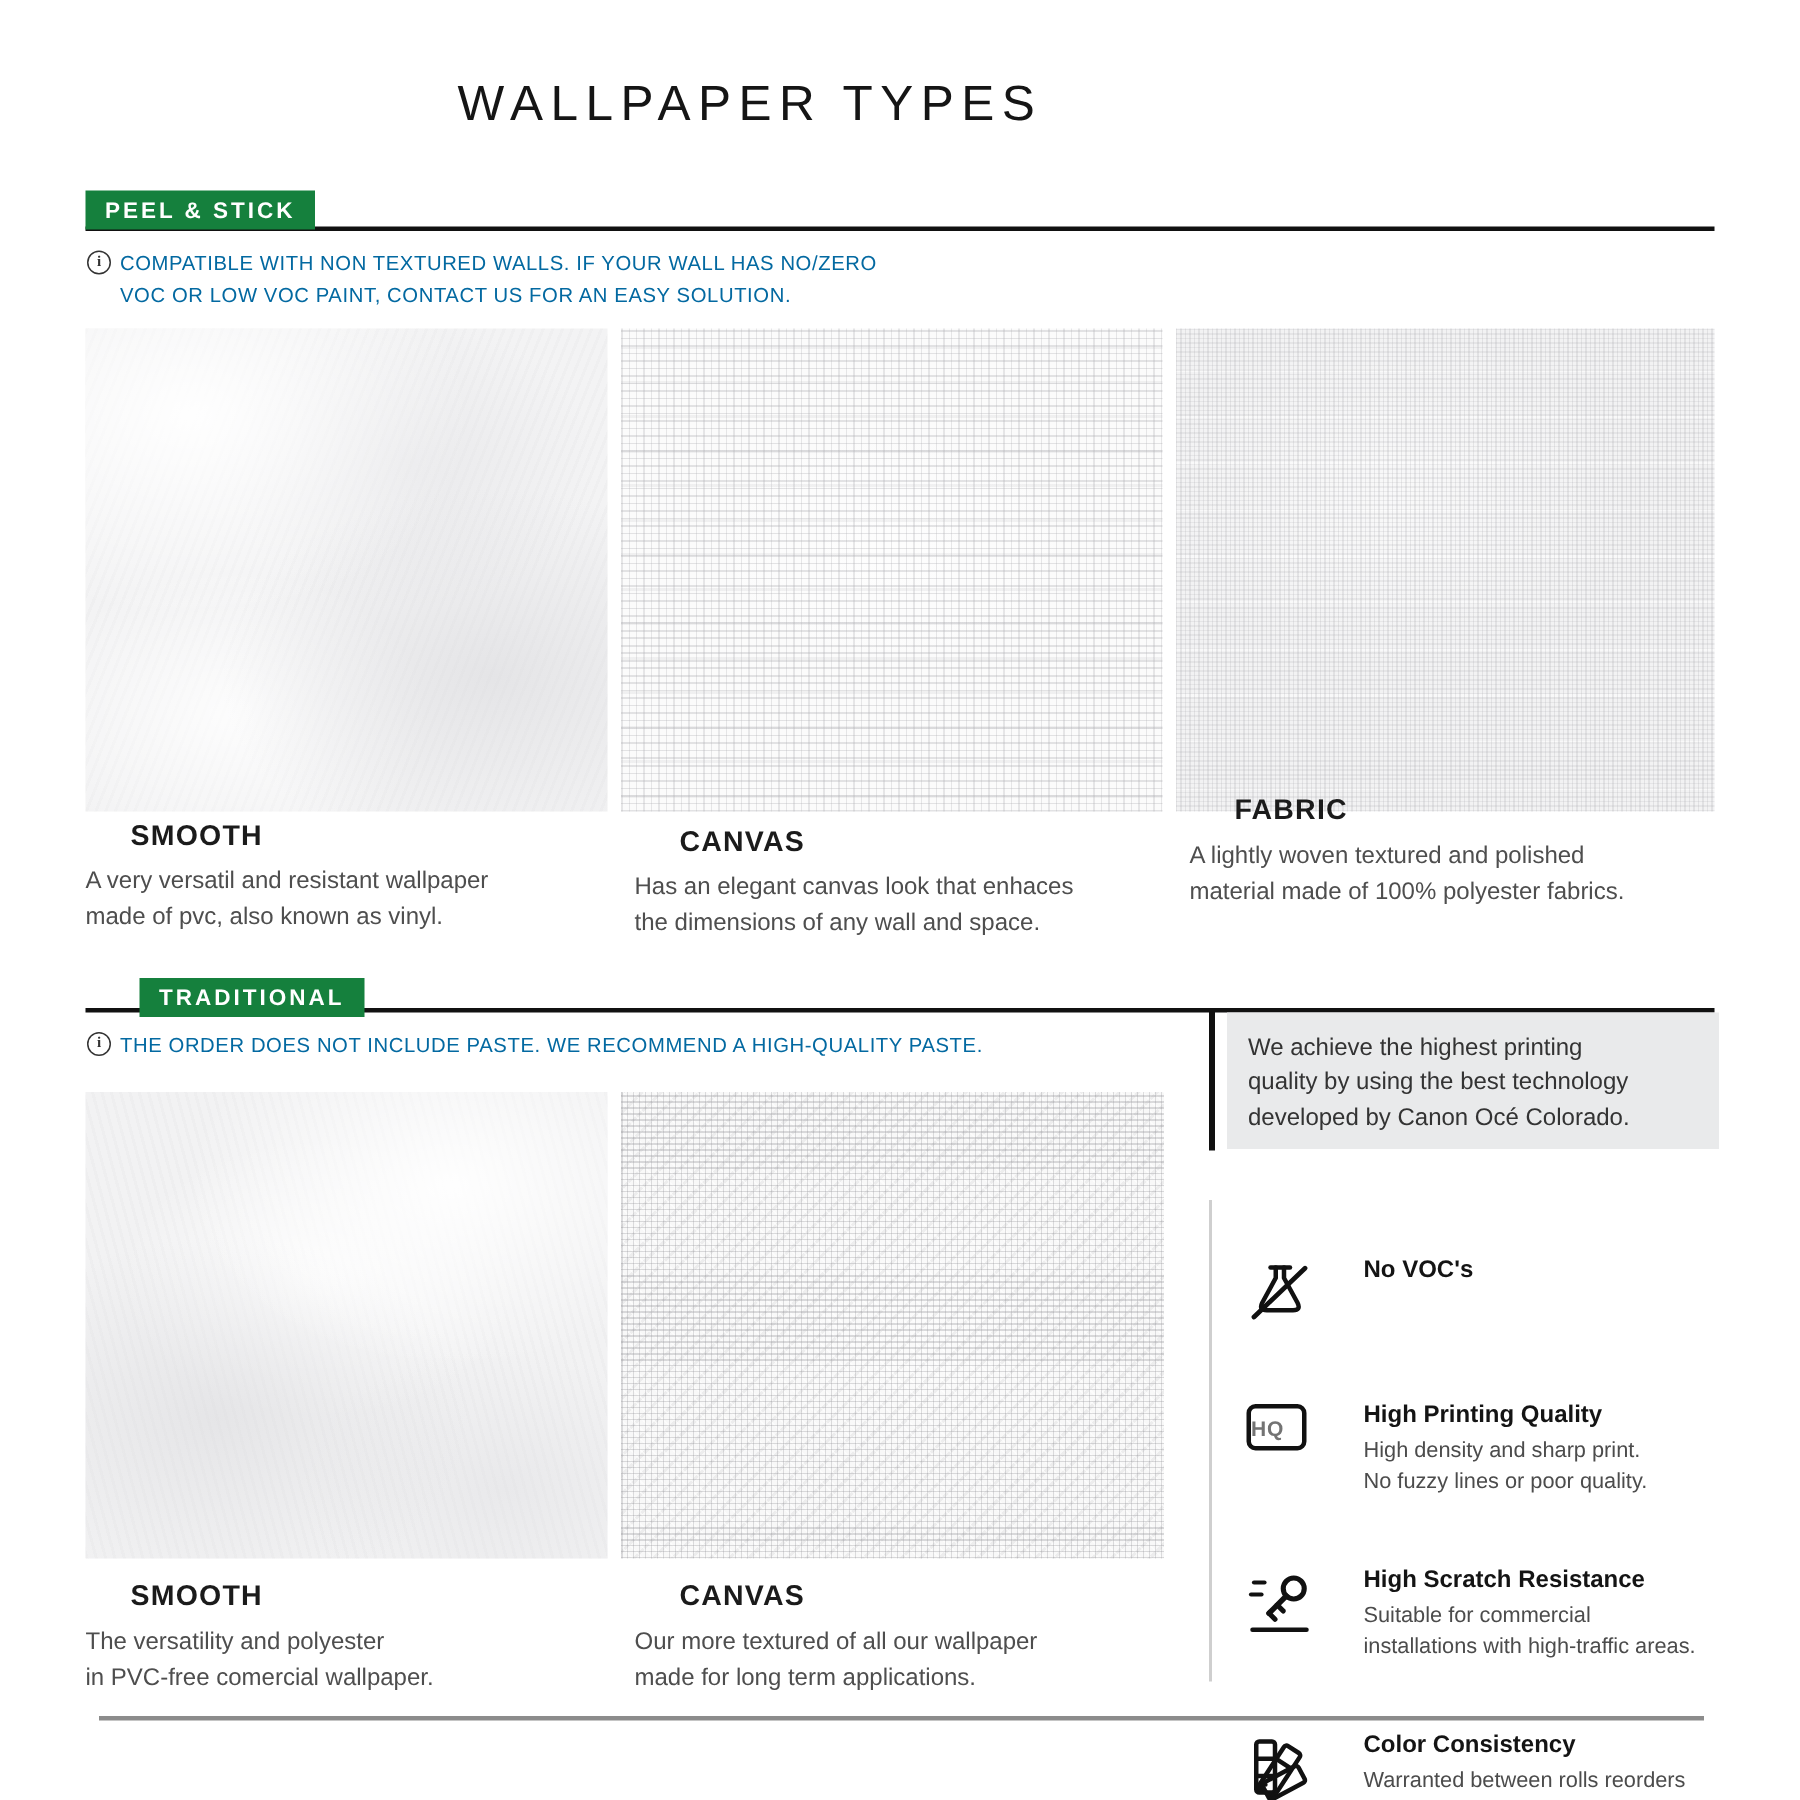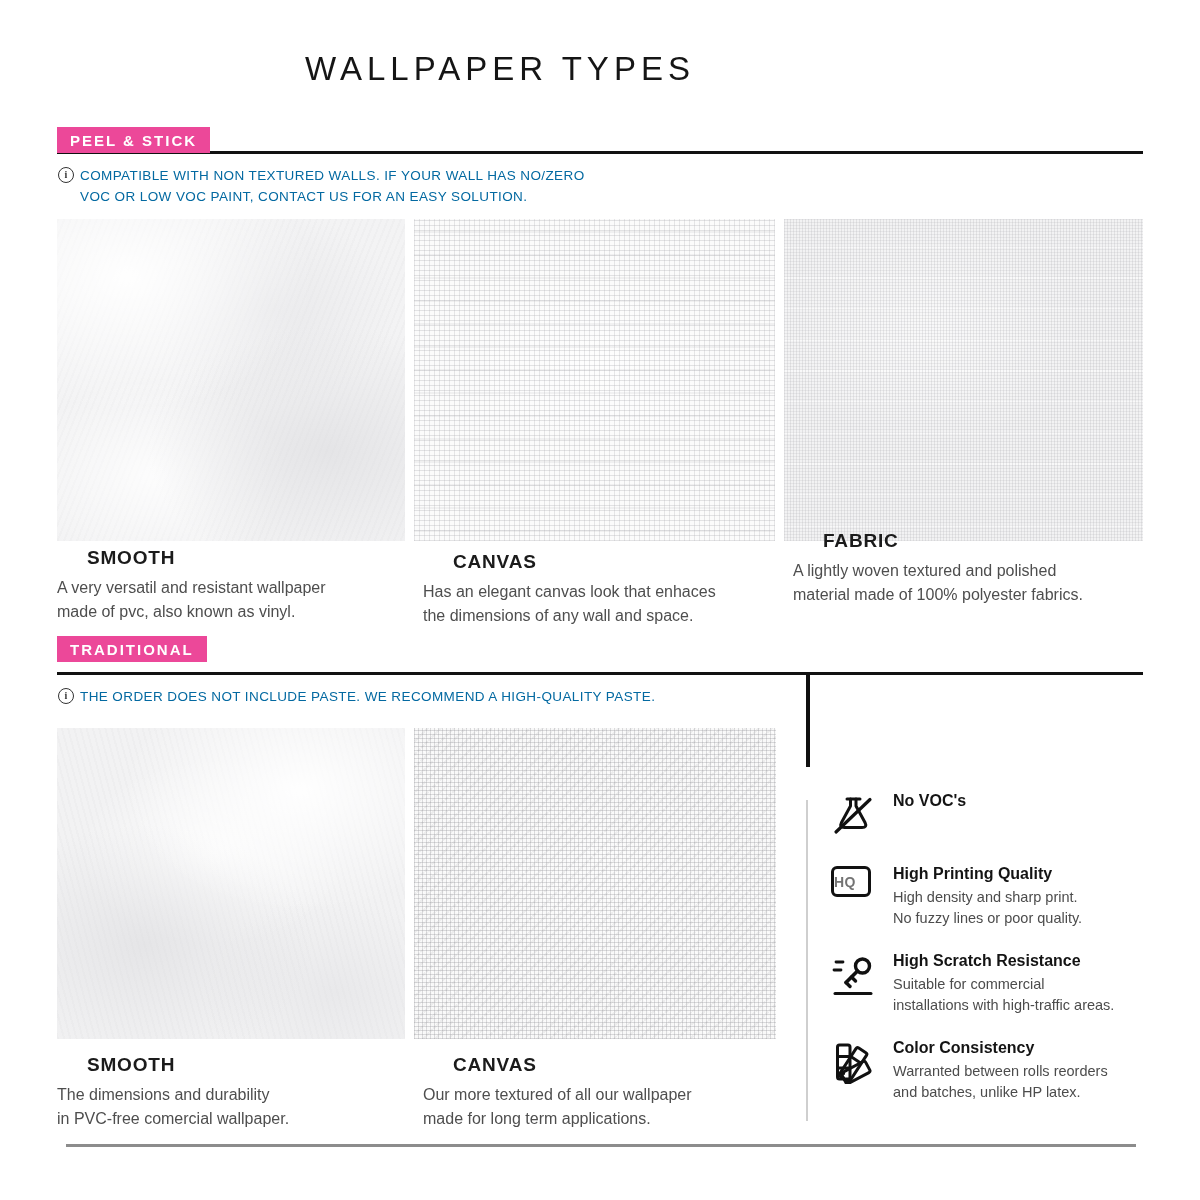--- a/index.html
+++ b/index.html
@@ -6,21 +6,21 @@
   .canvas{
     position:relative;width:1200px;height:1200px;background:#ffffff;overflow:hidden;
     font-family:"Liberation Sans", sans-serif;color:#1a1a1a;
   }
   .page-title{
     position:absolute;left:210px;top:50px;width:580px;text-align:center;
     font-size:33px;font-weight:400;letter-spacing:5px;color:#151515;white-space:nowrap;
   }
   .section-line{position:absolute;left:57px;width:1086px;height:2.5px;background:#111;}
   .section-badge{
-    position:absolute;left:57px;height:26px;background:#ec4899;color:#fff;
+    position:absolute;left:57px;height:26px;background:#15803d;color:#fff;
     display:flex;align-items:center;padding:0 13px;font-size:15px;font-weight:700;
     letter-spacing:2px;white-space:nowrap;z-index:2;
   }
   .note{position:absolute;display:flex;gap:6px;align-items:flex-start;}
   .info-icon{
     flex:none;width:14px;height:14px;border:1.6px solid #333;border-radius:50%;
     display:flex;align-items:center;justify-content:center;margin-top:1px;
     font-family:"Liberation Serif", serif;font-size:10px;line-height:1;color:#333;font-weight:700;
   }
   .note-text{
@@ -75,21 +75,21 @@
   .swatch-name{font-size:19px;font-weight:700;letter-spacing:0.8px;color:#1b1b1b;line-height:22px;margin-left:30px;}
   .swatch-desc{margin-top:7px;font-size:16px;color:#4e4e4e;line-height:23.5px;white-space:pre-line;}
   .quote-bar{position:absolute;left:806px;top:674px;width:4px;height:93px;background:#101010;}
   .quote-box{
     position:absolute;left:818px;top:675px;width:328px;height:91px;background:#e9eaeb;
     box-sizing:border-box;padding:12px 10px 0 14px;
   }
   .quote-text{font-size:16px;color:#333;line-height:23.4px;white-space:pre-line;}
   .feature-vline{position:absolute;left:806px;top:800px;width:2px;height:321px;background:#cfcfcf;}
   .features{position:absolute;left:831px;top:791px;width:340px;}
-  .feature{display:flex;gap:16px;margin-bottom:23px;}
+  .feature{display:flex;gap:32px;margin-bottom:23px;margin-top:46px;}
   .feature-icon{flex:none;width:46px;padding-top:2px;}
   .feature-title{font-size:16px;font-weight:700;color:#141414;line-height:19px;margin-bottom:4px;}
   .feature-desc{font-size:14.5px;color:#4c4c4c;line-height:20.5px;white-space:pre-line;}
   .hq-badge{
     width:34px;height:25px;border:3px solid #111;border-radius:6px;
     display:flex;align-items:center;justify-content:flex-start;
     font-size:14px;font-weight:700;letter-spacing:0.5px;color:#737373;
   }
   .bottom-rule{position:absolute;left:66px;top:1144px;width:1070px;height:3px;background:#8c8c8c;}
 </style>
@@ -126,47 +126,52 @@
     <div class="swatch-name">CANVAS</div>
     <div class="swatch-desc">Has an elegant canvas look that enhaces
 the dimensions of any wall and space.</div>
   </div>
   <div class="swatch-caption" style="left:793px;top:530px;">
     <div class="swatch-name">FABRIC</div>
     <div class="swatch-desc">A lightly woven textured and polished
 material made of 100% polyester fabrics.</div>
   </div>
 
-  <div class="section-badge" style="top:636px;">
+  <div class="section-badge" style="top:652px;margin-left:36px;">
     <span>TRADITIONAL</span>
   </div>
   <div class="section-line" style="top:672px;"></div>
 
   <div class="note" style="left:58px;top:687px;">
     <span class="info-icon">
         <span>i</span>
       </span>
     <span class="note-text">THE ORDER DOES NOT INCLUDE PASTE. WE RECOMMEND A HIGH-QUALITY PASTE.</span>
   </div>
 
   <div class="swatch tex-smooth-b" style="left:57px;top:728px;width:348px;height:311px;"></div>
   <div class="swatch tex-canvas-rough" style="left:414px;top:728px;width:362px;height:311px;"></div>
 
   <div class="swatch-caption" style="left:57px;top:1054px;">
     <div class="swatch-name">SMOOTH</div>
-    <div class="swatch-desc">The dimensions and durability
+    <div class="swatch-desc">The versatility and polyester
 in PVC-free comercial wallpaper.</div>
   </div>
   <div class="swatch-caption" style="left:423px;top:1054px;">
     <div class="swatch-name">CANVAS</div>
     <div class="swatch-desc">Our more textured of all our wallpaper
 made for long term applications.</div>
   </div>
 
   <div class="quote-bar"></div>
+  <div class="quote-box">
+    <div class="quote-text">We achieve the highest printing
+quality by using the best technology
+developed by Canon Océ Colorado.</div>
+  </div>
 
   <div class="feature-vline"></div>
 
   <div class="features">
 
     <div class="feature">
       <div class="feature-icon">
         <svg width="44" height="44" viewBox="0 0 44 44" fill="none" stroke="#111" stroke-width="3" stroke-linecap="round" stroke-linejoin="round">
           <path d="M16 6 H29"></path>
           <path d="M19.5 6 V13 L10.5 29.5 Q8 34.5 13.5 34.5 H31 Q36.5 34.5 34 29.5 L25 13 V6"></path>

